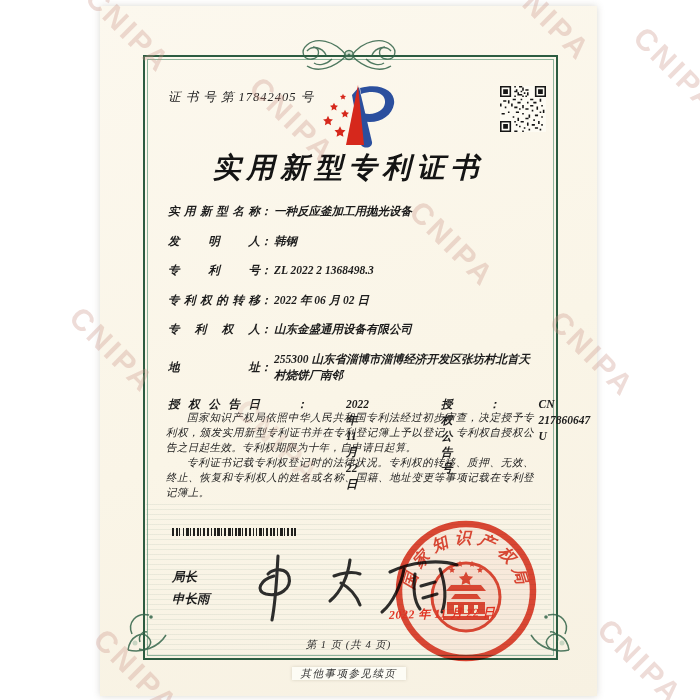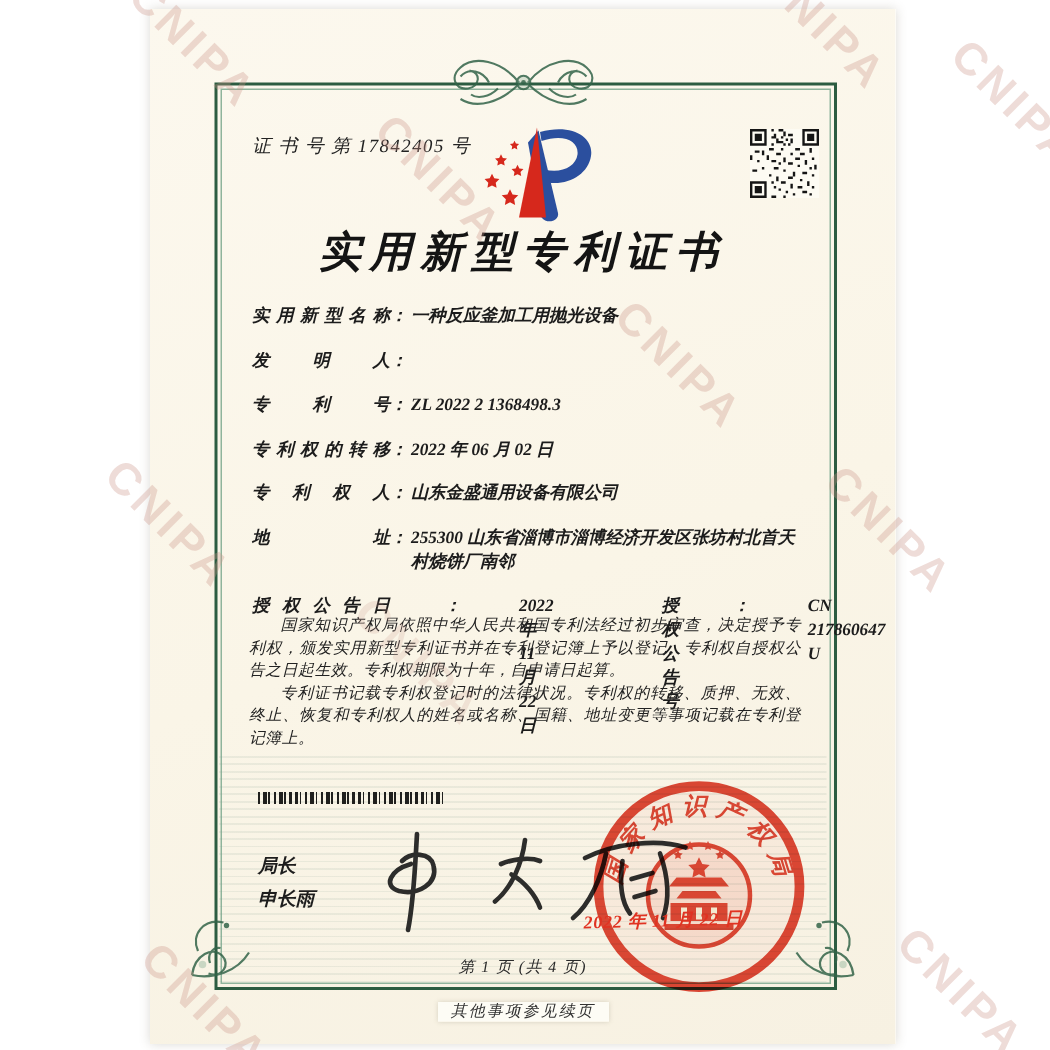--- a/index.html
+++ b/index.html
@@ -24,21 +24,21 @@
 
   
   .cert-no{position:absolute;left:68px;top:83px;font-size:12.5px;letter-spacing:1px;color:#222;}
   .logo{position:absolute;left:218px;top:78px;width:82px;height:70px;}
   .qr{position:absolute;left:400px;top:80px;width:46px;height:46px;}
   .title{position:absolute;left:0;top:143px;width:100%;text-align:center;
     font-size:28px;font-weight:700;letter-spacing:6px;color:#141414;}
 
   
   .fields{position:absolute;left:68px;top:197px;width:366px;font-size:11.5px;color:#1c1c1c;}
-  .frow{display:flex;margin-bottom:13.5px;line-height:16px;font-weight:600;}
+  .frow{display:flex;margin-bottom:13.5px;line-height:16px;font-weight:600;align-items:center;}
   .flabel{display:inline-block;width:92px;text-align:justify;text-align-last:justify;flex:0 0 92px;}
   .fcolon{flex:0 0 14px;}
   .fvalue{flex:1;}
   .grant-row{display:flex;line-height:16px;font-weight:600;gap:36px;}
   .grant-row .gap{width:24px;}
 
   
   .paras{position:absolute;left:66px;top:404px;width:368px;font-size:10.5px;line-height:15px;
     color:#222;text-align:justify;}
   .paras p{margin:0;text-indent:2em;letter-spacing:.4px;}
@@ -147,20 +147,21 @@
 
     <div class="fields">
       <div class="frow">
         <span class="flabel">实用新型名称</span>
           <span class="fcolon">：</span>
           <span class="fvalue">一种反应釜加工用抛光设备</span>
       </div>
       <div class="frow">
         <span class="flabel">发明人</span>
           <span class="fcolon">：</span>
+          <span class="fvalue">韩钢</span>
       </div>
       <div class="frow">
         <span class="flabel">专利号</span>
           <span class="fcolon">：</span>
           <span class="fvalue">ZL 2022 2 1368498.3</span>
       </div>
       <div class="frow">
         <span class="flabel">专利权的转移</span>
           <span class="fcolon">：</span>
           <span class="fvalue">2022 年 06 月 02 日</span>

